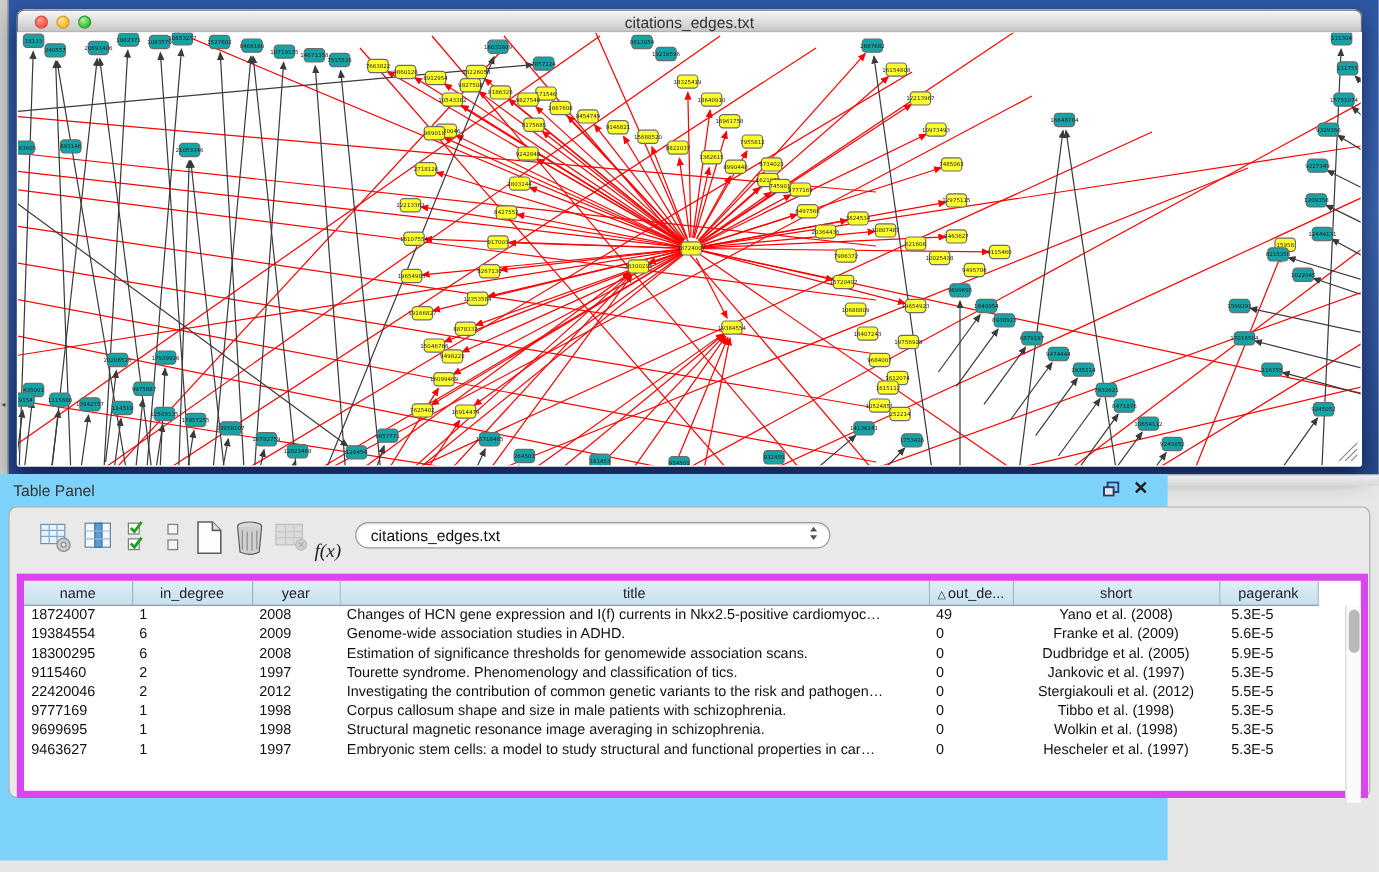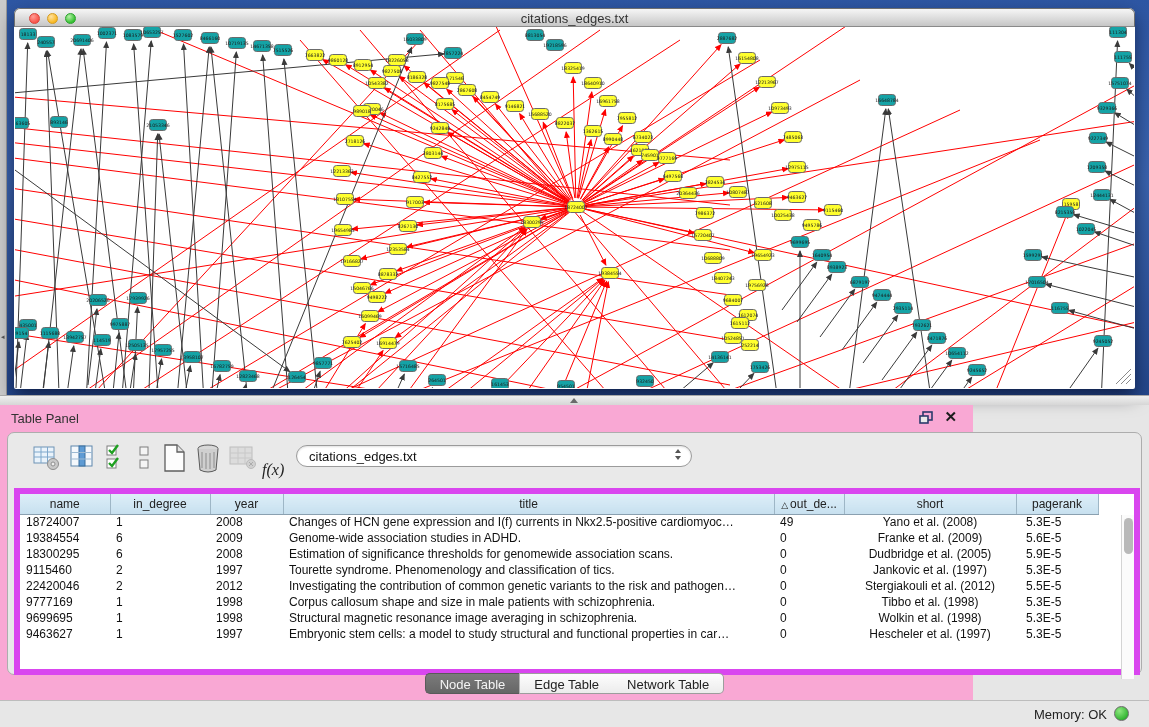--- a/index.html
+++ b/index.html
@@ -26,21 +26,21 @@
   #net-canvas { position:absolute; left:1px; top:19px; width:1119px; height:361px; background:#ffffff; overflow:hidden; }
   #net-svg { display:block; }
 
   
   #splitter { position:absolute; left:0; top:395px; width:1149px; height:10px;
     background:linear-gradient(180deg,#efefef,#d6d6d6); border-top:1px solid #a8a8a8; }
   #splitter-handle { position:absolute; left:570px; top:2px; width:0; height:0;
     border-left:4px solid transparent; border-right:4px solid transparent; border-bottom:5px solid #6a6a6a; }
 
   
-  #table-panel { position:absolute; left:0; top:405px; width:973px; height:322px; background:#f9a8d4; }
+  #table-panel { position:absolute; left:0; top:395px; width:973px; height:322px; background:#7dd3fc; }
   #tp-header { position:absolute; left:0; top:0; width:100%; height:26px; }
   #tp-title { position:absolute; left:11px; top:6px; font-size:13px; color:#333; }
   #tp-float { position:absolute; right:40px; top:6px; width:14px; height:13px; }
   #tp-close { position:absolute; right:16px; top:3px; font-size:15px; font-weight:bold; color:#1c1c1c; }
 
   #tp-inner { position:absolute; left:7px; top:27px; width:1135px; height:243px;
     background:#e9e9e9; border:1px solid #adadad; border-radius:7px; }
 
   
   #tp-toolbar { position:absolute; left:10px; top:8px; height:36px; width:1110px; }
@@ -1008,20 +1008,15 @@
                 <td class="c6">5.3E-5</td>
               </tr>
             </tbody>
         </table>
         <div id="tbl-scrollbar">
           <div id="tbl-thumb"></div>
         </div>
       </div>
     </div>
 
-    <div id="tp-tabs"><span class="seg first active">Node Table</span><span class="seg mid">Edge Table</span><span class="seg last">Network Table</span></div>
-
-    <div id="status-bar">
-      <div id="memory-status">Memory: OK</div>
-      <div id="memory-dot"></div>
-    </div>
+
   </div>
 </div>
 
 </body></html>

